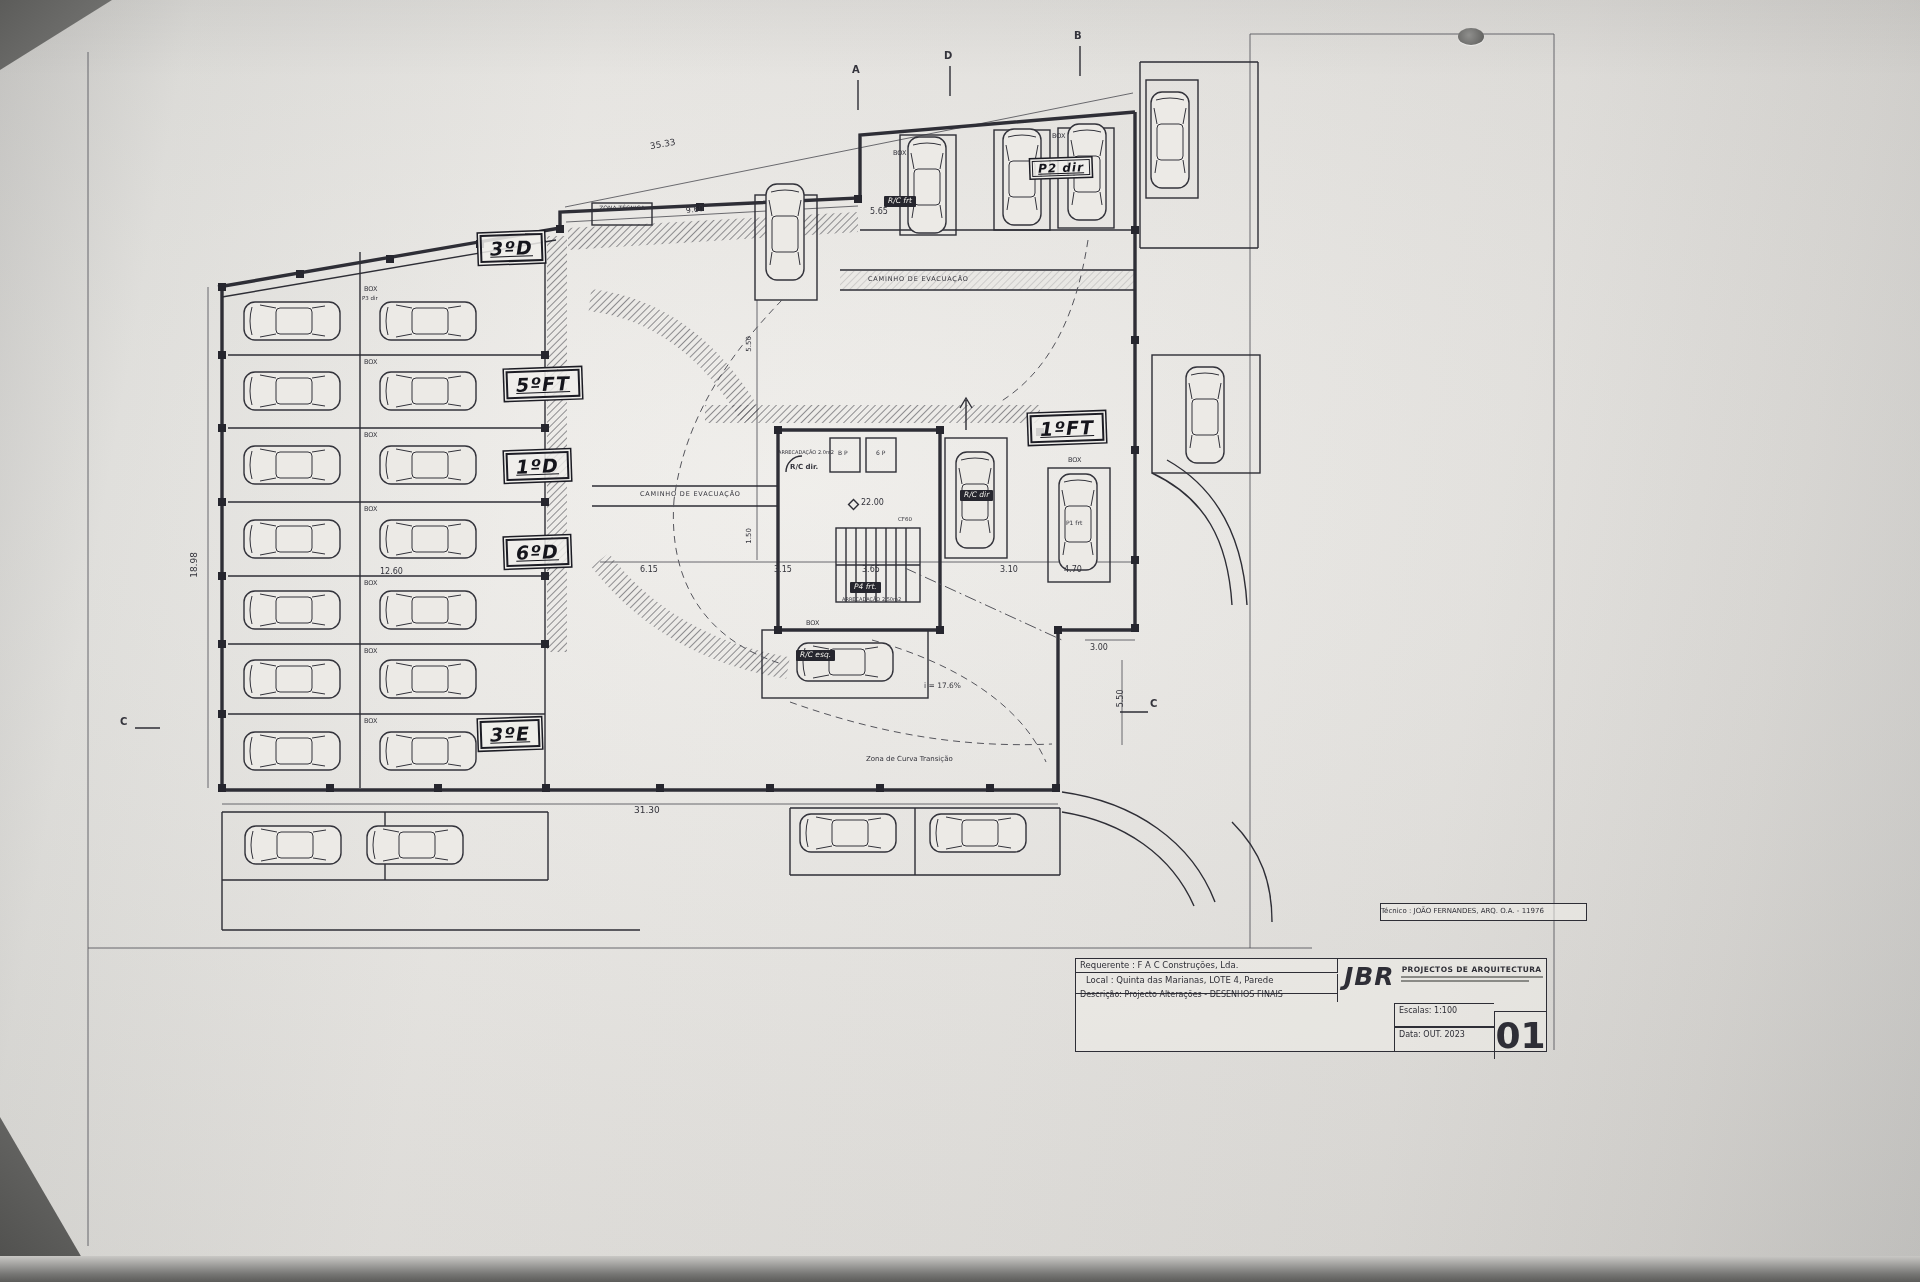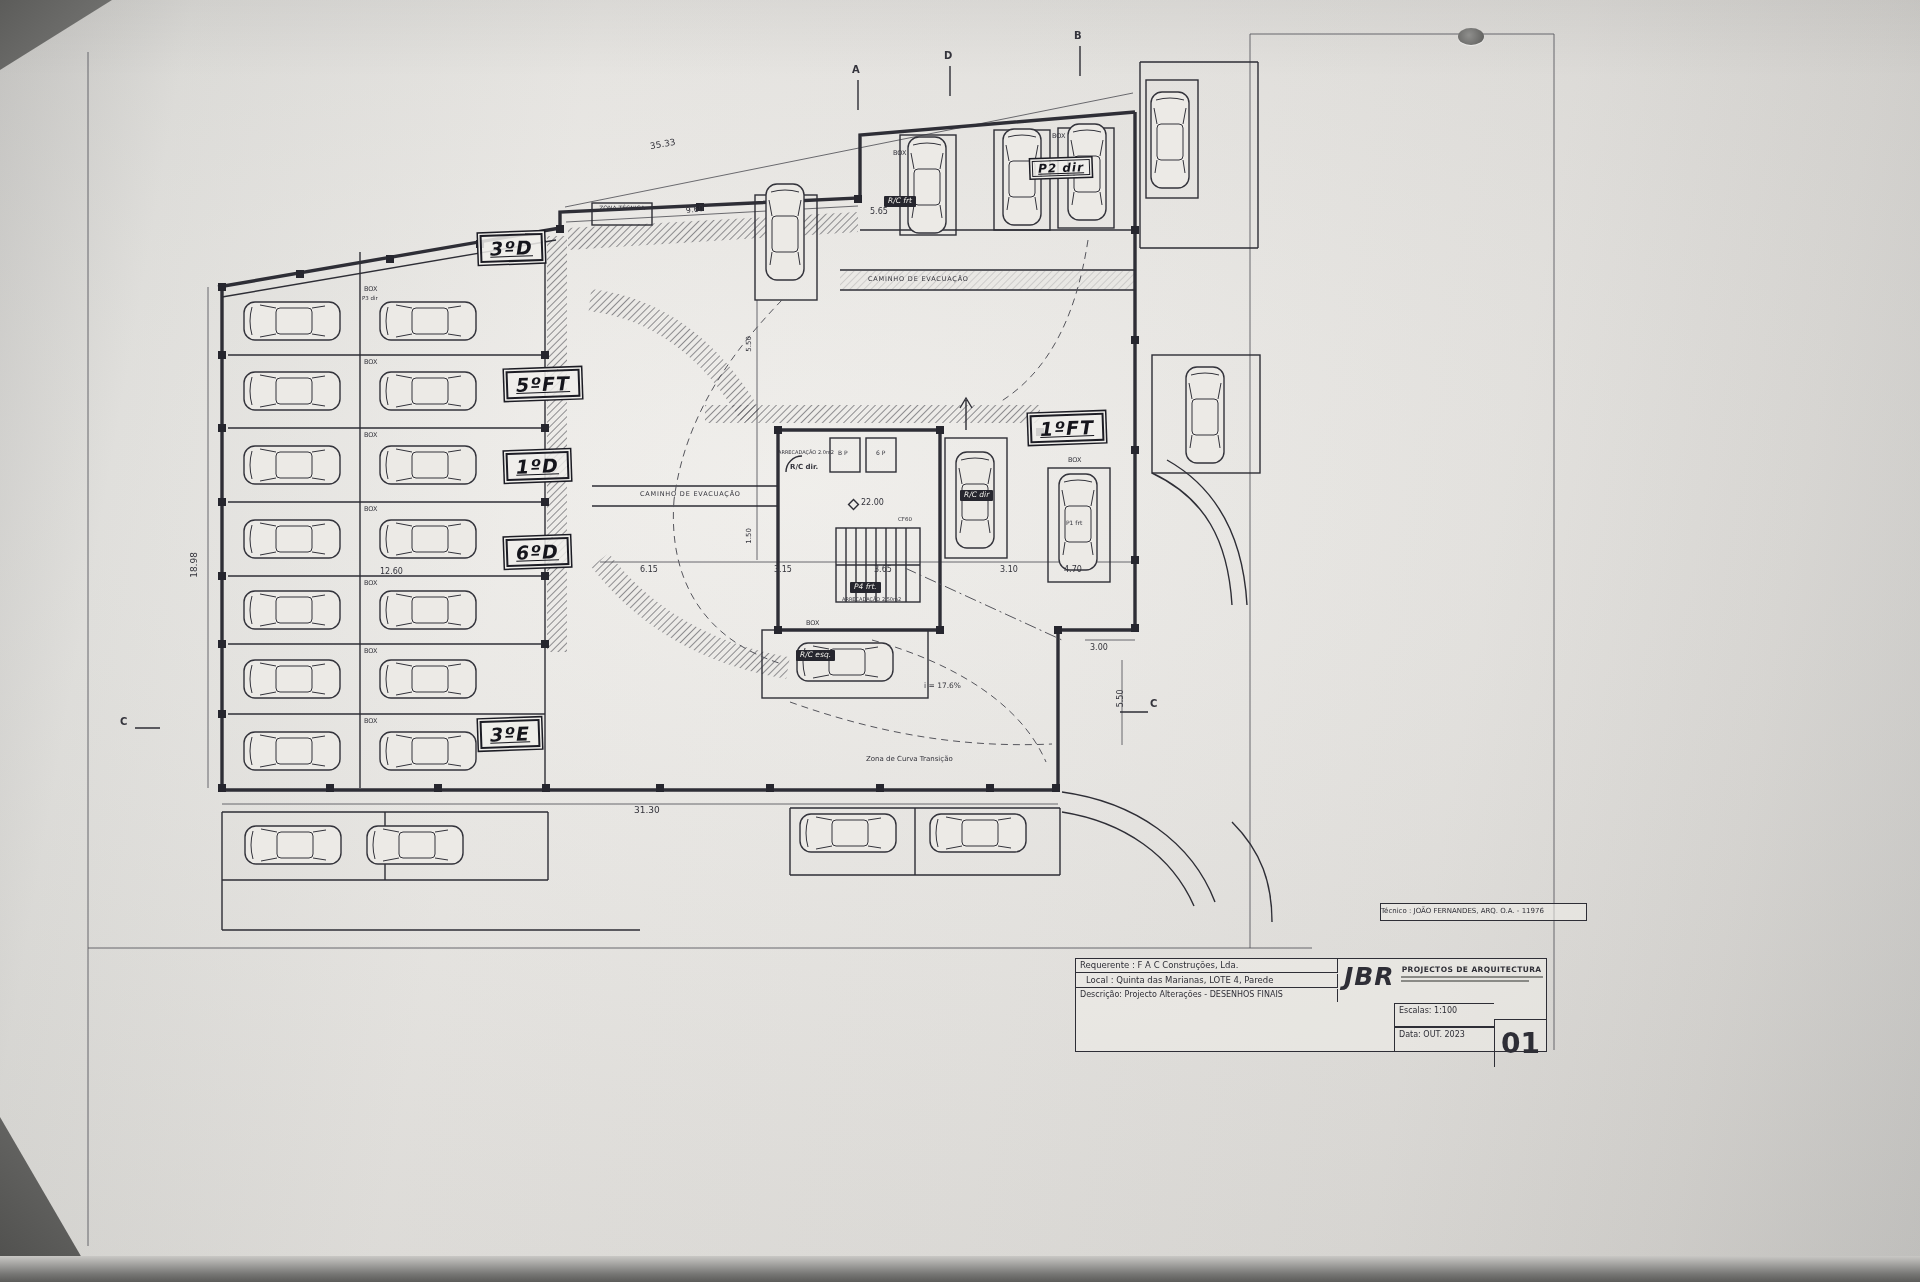--- a/index.html
+++ b/index.html
@@ -218,21 +218,21 @@
       </g>
   </svg>
 
   <div class="lbl" style="left:650px;top:140px;font-size:9px;transform:rotate(-10deg);">35.33</div>
   <div class="lbl" style="left:686px;top:206px;font-size:8px;transform:rotate(-9deg);">9.60</div>
   <div class="lbl" style="left:870px;top:208px;font-size:8px;">5.65</div>
   <div class="lbl" style="left:182px;top:560px;font-size:9px;transform:rotate(-90deg);">18.98</div>
   <div class="lbl" style="left:380px;top:568px;font-size:8px;">12.60</div>
   <div class="lbl" style="left:640px;top:566px;font-size:8px;text-align:right;">6.15</div>
   <div class="lbl" style="left:774px;top:566px;font-size:8px;">3.15</div>
-  <div class="lbl" style="left:862px;top:566px;font-size:8px;margin-left:12px;">3.65</div>
+  <div class="lbl" style="left:862px;top:566px;font-size:8px;">3.65</div>
   <div class="lbl" style="left:1000px;top:566px;font-size:8px;">3.10</div>
   <div class="lbl" style="left:1064px;top:566px;font-size:8px;">4.70</div>
   <div class="lbl" style="left:634px;top:806px;font-size:9px;">31.30</div>
   <div class="lbl" style="left:1090px;top:644px;font-size:8px;">3.00</div>
   <div class="lbl" style="left:1112px;top:694px;font-size:8px;transform:rotate(-90deg);">5.50</div>
   <div class="lbl" style="left:742px;top:340px;font-size:7px;transform:rotate(-90deg);">5.50</div>
   <div class="lbl" style="left:742px;top:532px;font-size:7px;transform:rotate(-90deg);">1.50</div>
   <div class="lbl" style="left:861px;top:499px;font-size:8px;">22.00</div>
 
   <div class="lbl ctr" style="left:595px;top:205px;width:54px;font-size:6px;white-space:normal;">ZONA TÉCNICA</div>
@@ -277,38 +277,38 @@
   <div class="hw" style="left:506px;top:452px;"><span>1ºD</span></div>
   <div class="hw" style="left:506px;top:538px;"><span>6ºD</span></div>
   <div class="hw" style="left:480px;top:720px;"><span>3ºE</span></div>
   <div class="hw" style="left:1030px;top:414px;"><span>1ºFT</span></div>
   <div class="hw small" style="left:1032px;top:160px;"><span>P2 dir</span></div>
 
   <div class="tecnico">Técnico : JOÃO FERNANDES, ARQ.  O.A. - 11976</div>
 
   <div class="tb">
     <div class="cell" style="left:0;top:0;width:262px;height:14px;border-bottom:1px solid #2e2e36;border-right:1px solid #2e2e36;font-size:8.5px;padding:1px 4px;">Requerente : F A C Construções, Lda.</div>
-    <div class="cell" style="left:0;top:15px;width:262px;height:14px;border-bottom:1px solid #2e2e36;border-right:1px solid #2e2e36;font-size:8.5px;padding:1px 10px;">Local : Quinta das Marianas, LOTE 4, Parede</div>
+    <div class="cell" style="left:0;top:15px;width:262px;height:20px;border-bottom:1px solid #2e2e36;border-right:1px solid #2e2e36;font-size:8.5px;padding:1px 10px;">Local : Quinta das Marianas, LOTE 4, Parede</div>
     <div class="cell" style="left:0;top:30px;width:262px;height:13px;border-right:1px solid #2e2e36;font-size:8px;padding:1px 4px;">Descrição:  Projecto Alterações - DESENHOS FINAIS</div>
 
     <div class="cell" style="left:262px;top:0;width:208px;height:44px;padding:3px 6px;">
       <div style="display:flex;align-items:flex-start;gap:6px;">
         <div style="font-size:25px;font-weight:bold;font-style:italic;letter-spacing:1px;">JBR</div>
         <div style="padding-top:3px;text-align:center;">
           <div style="font-size:7.5px;font-weight:bold;letter-spacing:.4px;">PROJECTOS DE ARQUITECTURA</div>
           <div class="microline" style="width:142px;"></div>
           <div class="microline" style="width:128px;"></div>
         </div>
       </div>
     </div>
 
 
     <div class="cell" style="left:318px;top:44px;width:100px;height:24px;border:1px solid #2e2e36;border-right:none;font-size:8px;padding:2px 4px;">Escalas: 1:100</div>
     <div class="cell" style="left:318px;top:68px;width:100px;height:24px;border-left:1px solid #2e2e36;border-top:1px solid #2e2e36;font-size:8px;padding:2px 4px;">Data: OUT. 2023</div>
-    <div class="cell" style="left:418px;top:60px;width:52px;height:48px;border-left:1px solid #2e2e36;border-top:1.4px solid #2e2e36;display:flex;align-items:center;justify-content:center;font-size:28px;font-weight:bold;">01</div>
+    <div class="cell" style="left:418px;top:52px;width:52px;height:48px;border-left:1px solid #2e2e36;border-top:1.4px solid #2e2e36;display:flex;align-items:center;justify-content:center;font-size:36px;font-weight:bold;">01</div>
   </div>
 
   <div class="corner-tl"></div>
   <div class="corner-bl"></div>
   <div class="strip-bottom"></div>
   <div class="hole"></div>
 
 </div>
 
 </body></html>

